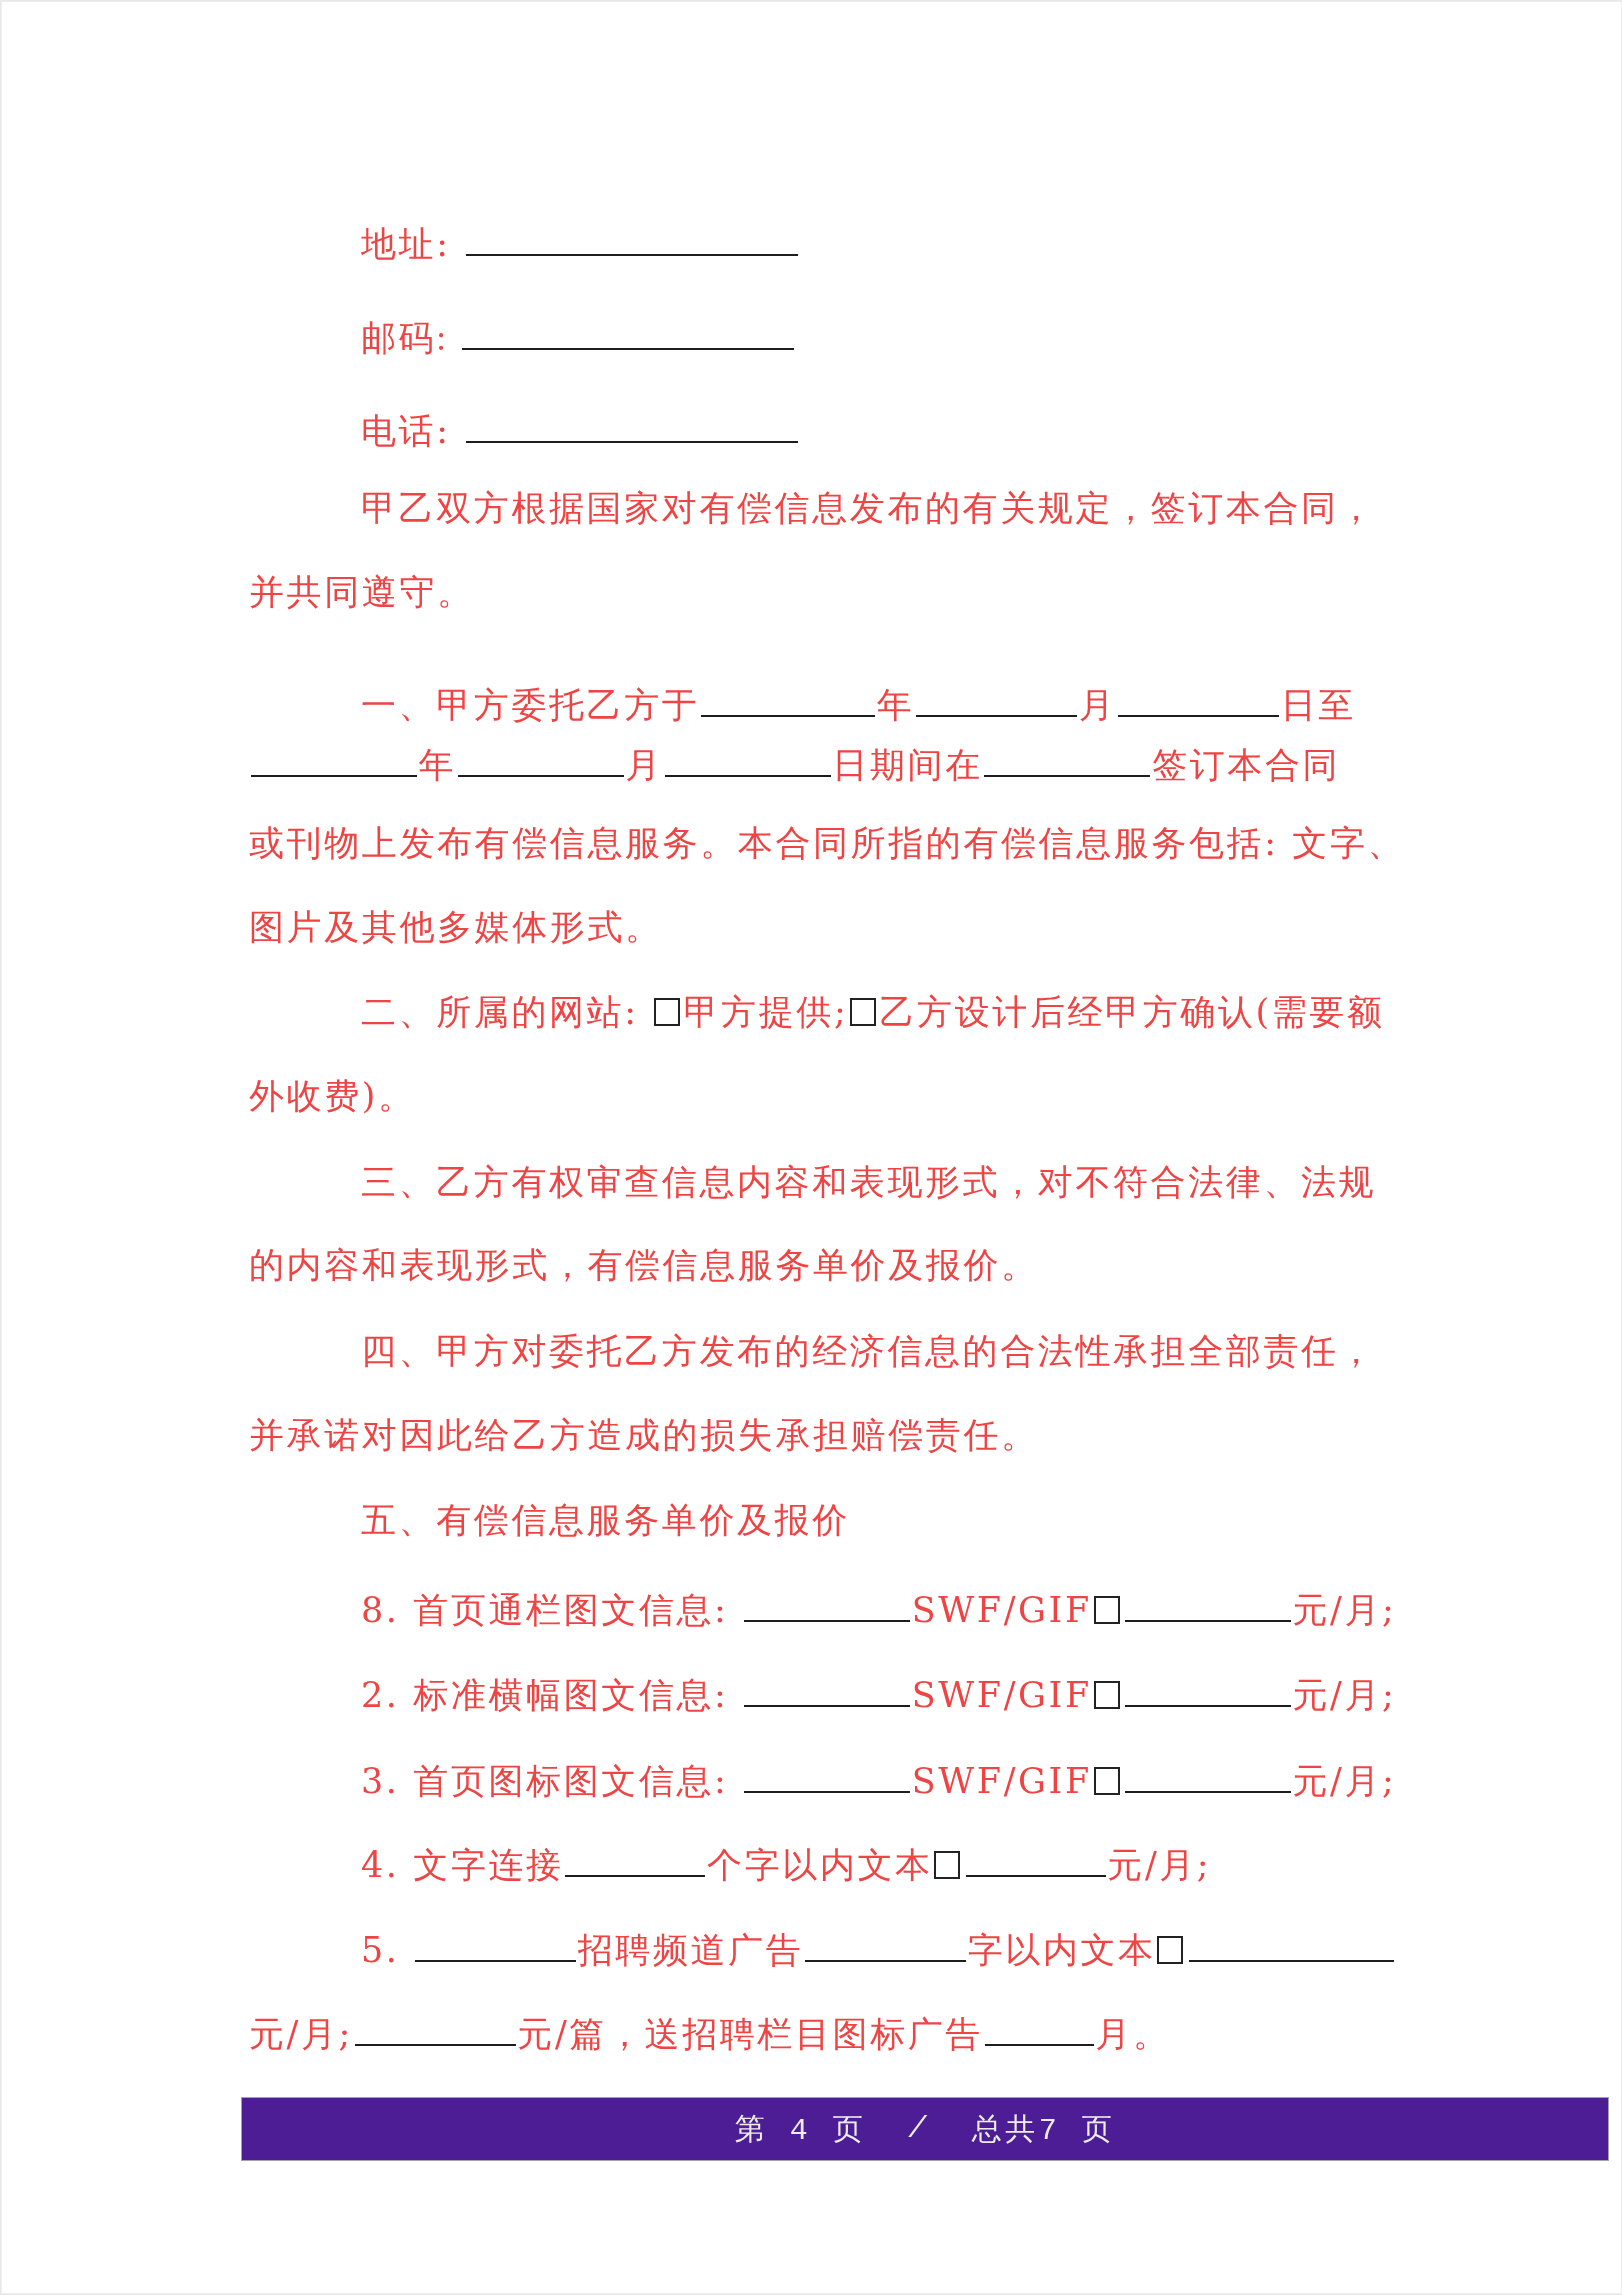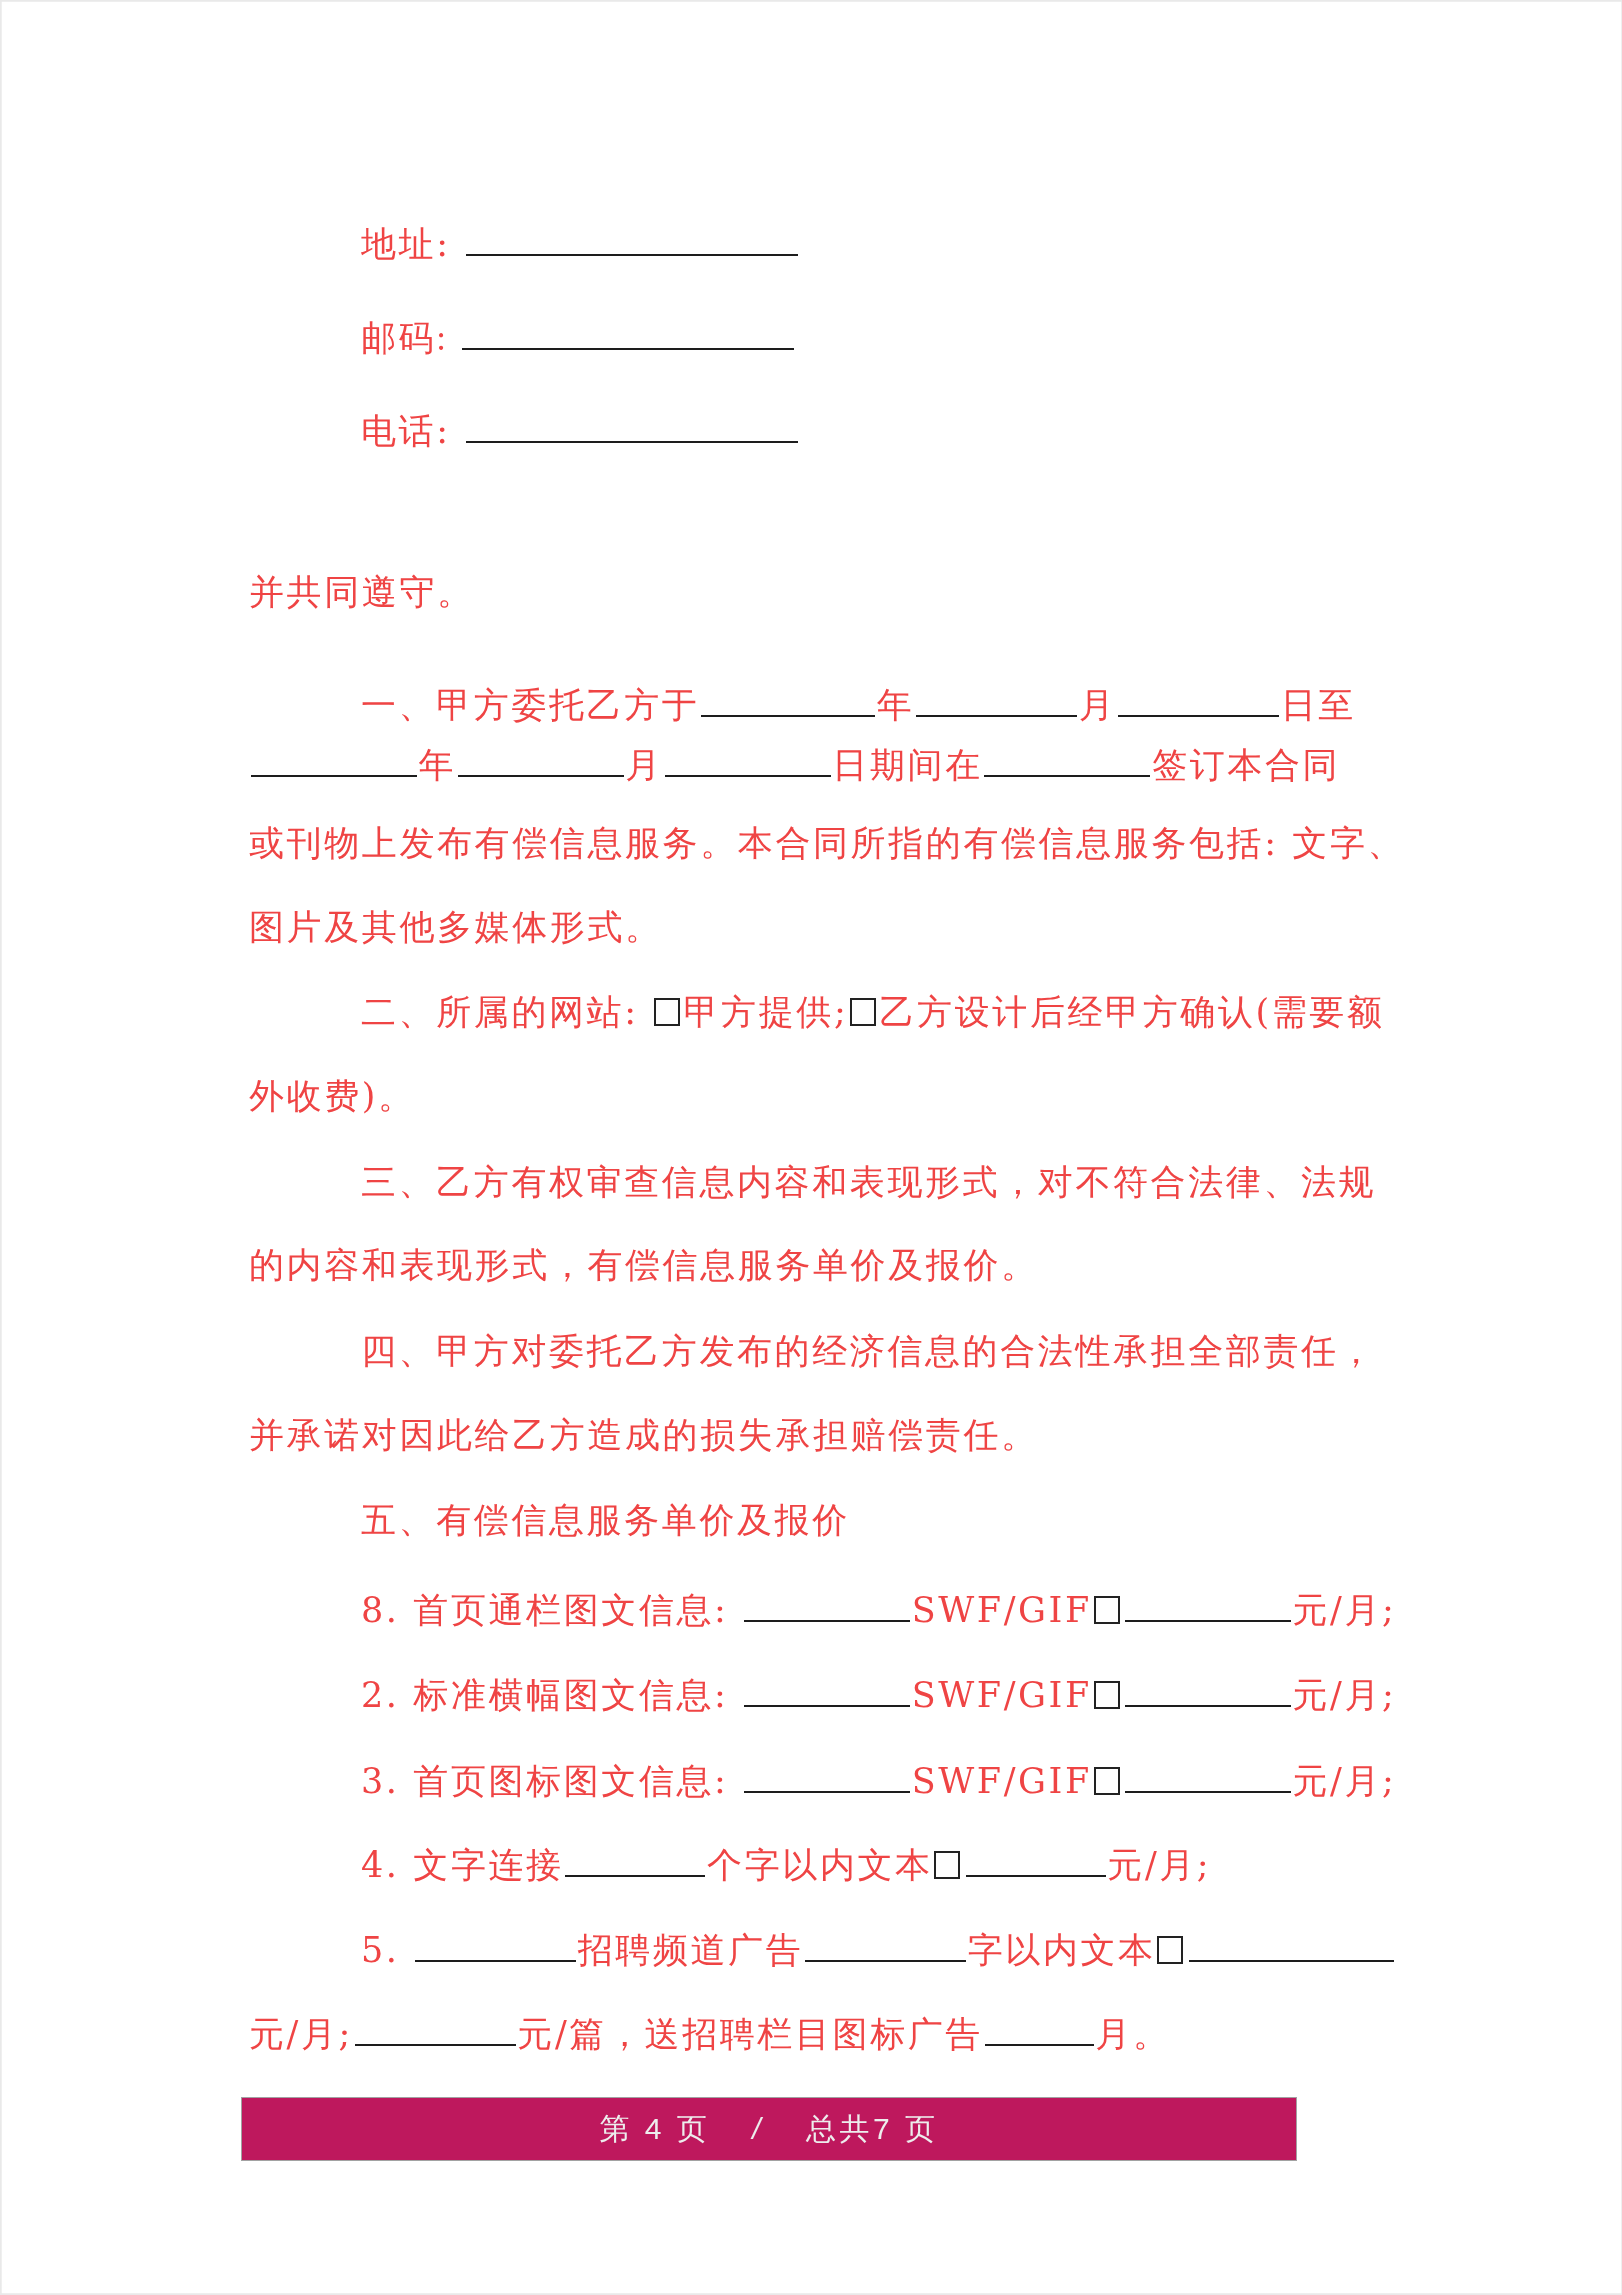--- a/index.html
+++ b/index.html
@@ -47,46 +47,47 @@
     border: 2.6px solid #222222;
     box-sizing: border-box;
     vertical-align: -1.7px;
     margin: 0 3.5px 0 1.7px;
     background: #ffffff;
   }
   .footer-bar {
     position: absolute;
     left: 241px;
     top: 2097px;
-    width: 1056px;
+    width: 1368px;
     height: 64px;
-    background: #be185d;
+    background: #4c1d95;
     border: 1.7px solid #a2a2a2;
     box-sizing: border-box;
     display: flex;
     align-items: center;
     justify-content: center;
     color: #ededed;
     font-size: 30px;
     letter-spacing: 3.5px;
-    font-family: Liberation Sans, sans-serif;
+    font-family: Liberation Mono, monospace;
   }
   .footer-bar .sep {
     margin: 0 42px;
     font-style: italic;
   }
 </style>
 </head>
 <body>
 
 <div class="canvas">
   <div class="doc-body">
       <div class="line indent" style="top: 216px;"><span>地址: </span><span class="blank" style="width: 332px;"></span></div>
       <div class="line indent" style="top: 310px; font-family: Liberation Serif, serif;"><span>邮码: </span><span class="blank" style="width: 332px;"></span></div>
       <div class="line indent" style="top: 403px;"><span>电话: </span><span class="blank" style="width: 332px;"></span></div>
+      <div class="line indent" style="top: 486px;"><span>甲乙双方根据国家对有偿信息发布的有关规定，签订本合同，</span></div>
       <div class="line" style="top: 570px;"><span>并共同遵守。</span></div>
       <div class="line indent" style="top: 653px; margin-top: 24px;"><span>一、甲方委托乙方于</span><span class="blank" style="width: 174px;"></span><span>年</span><span class="blank" style="width: 161px;"></span><span>月</span><span class="blank" style="width: 161px;"></span><span>日至</span></div>
       <div class="line" style="top: 737px;"><span class="blank" style="width: 166px;"></span><span>年</span><span class="blank" style="width: 166px;"></span><span>月</span><span class="blank" style="width: 166px;"></span><span>日期间在</span><span class="blank" style="width: 166px;"></span><span>签订本合同</span></div>
       <div class="line" style="top: 821px;"><span>或刊物上发布有偿信息服务。本合同所指的有偿信息服务包括: 文字、</span></div>
       <div class="line" style="top: 905px;"><span>图片及其他多媒体形式。</span></div>
       <div class="line indent" style="top: 990px;"><span>二、所属的网站: </span><span class="checkbox"></span><span>甲方提供;</span><span class="checkbox"></span><span>乙方设计后经甲方确认(需要额</span></div>
       <div class="line" style="top: 1074px;"><span>外收费)。</span></div>
       <div class="line indent" style="top: 1160px;"><span>三、乙方有权审查信息内容和表现形式，对不符合法律、法规</span></div>
       <div class="line" style="top: 1243px;"><span>的内容和表现形式，有偿信息服务单价及报价。</span></div>
       <div class="line indent" style="top: 1329px;"><span>四、甲方对委托乙方发布的经济信息的合法性承担全部责任，</span></div>

